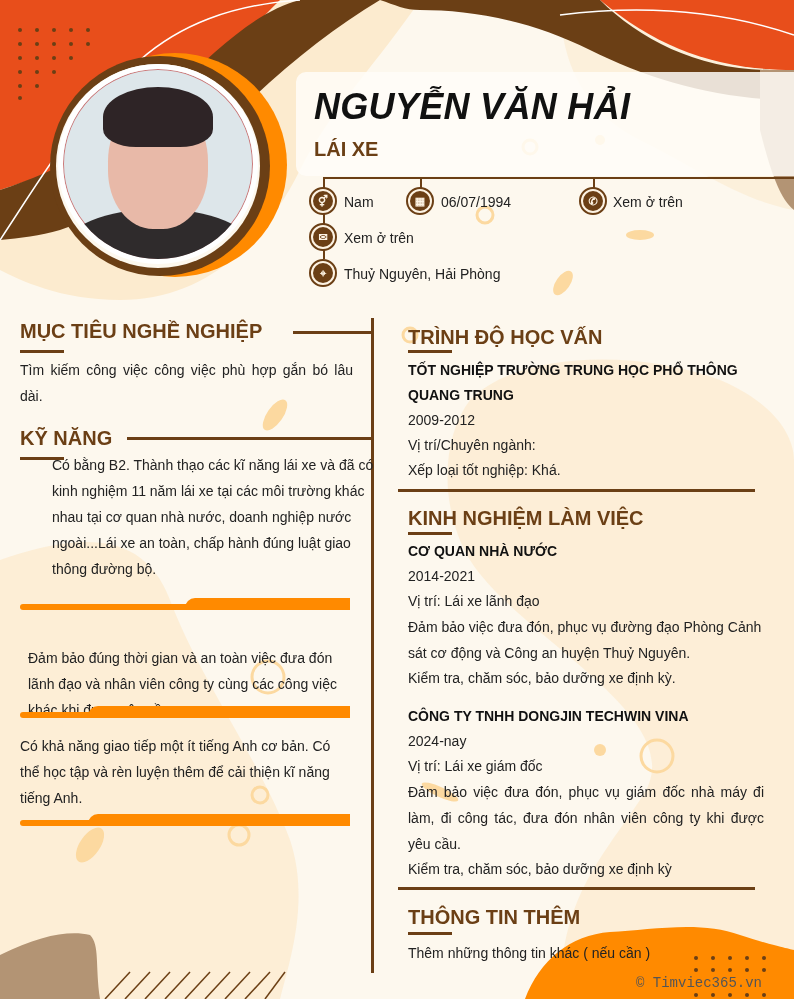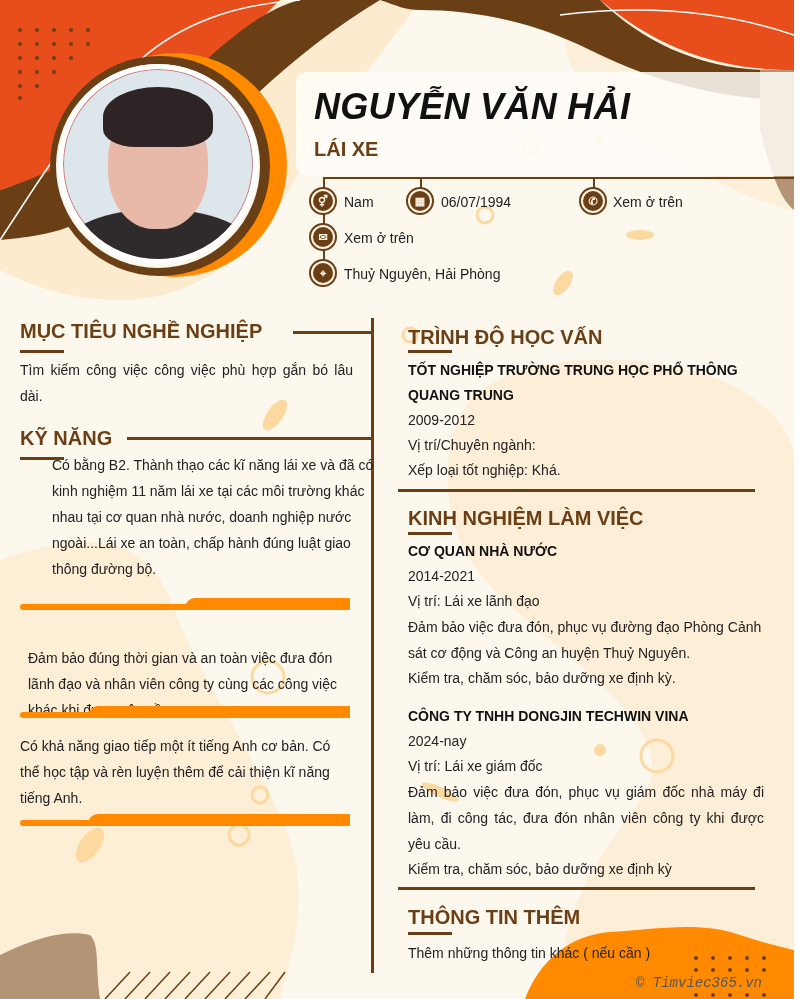--- a/index.html
+++ b/index.html
@@ -22,21 +22,21 @@
   .sec-rule { position: absolute; height: 3px; background: #6b3f15; }
   .vline { position: absolute; left: 371px; top: 318px; width: 3px; height: 655px; background: #6b3f15; }
   .para { position: absolute; font-size: 14px; color: #222; line-height: 26px; }
   .justify { text-align: justify; }
   .orange-bar { position: absolute; left: 20px; width: 330px; height: 12px; }
   .orange-bar .thin { position: absolute; left: 0; bottom: 0; width: 100%; height: 6px; background: #ff8a00; border-radius: 3px; }
   .orange-bar .thick { position: absolute; right: 0; top: 0; height: 12px; background: #ff8a00; border-radius: 10px 0 0 0; }
   .rline { font-size: 14px; color: #222; line-height: 25px; }
   .rbold { font-size: 14px; color: #111; font-weight: 700; line-height: 25px; }
   .hr-brown { position: absolute; left: 398px; width: 357px; height: 3px; background: #6b3f15; }
-  .watermark { position: absolute; left: 636px; top: 975px; font-family: "Liberation Mono", monospace; font-size: 14px; color: #555; font-style: italic; }
+  .watermark { position: absolute; left: 636px; top: 975px; font-family: "Liberation Mono", monospace; font-size: 14px; color: #555; }
 </style>
 </head>
 <body>
 
 <div class="page">
 
   <svg class="bg" width="794" height="999" viewBox="0 0 794 999">
 
     <path d="M0 0 L420 0 C380 60 330 110 300 170 C260 250 200 300 120 300 C60 300 20 280 0 270 Z" fill="#fcebcf"></path>
     <path d="M560 0 L794 0 L794 210 C740 200 700 170 640 140 C600 120 560 80 560 0 Z" fill="#fcebcf" opacity="0.6"></path>

